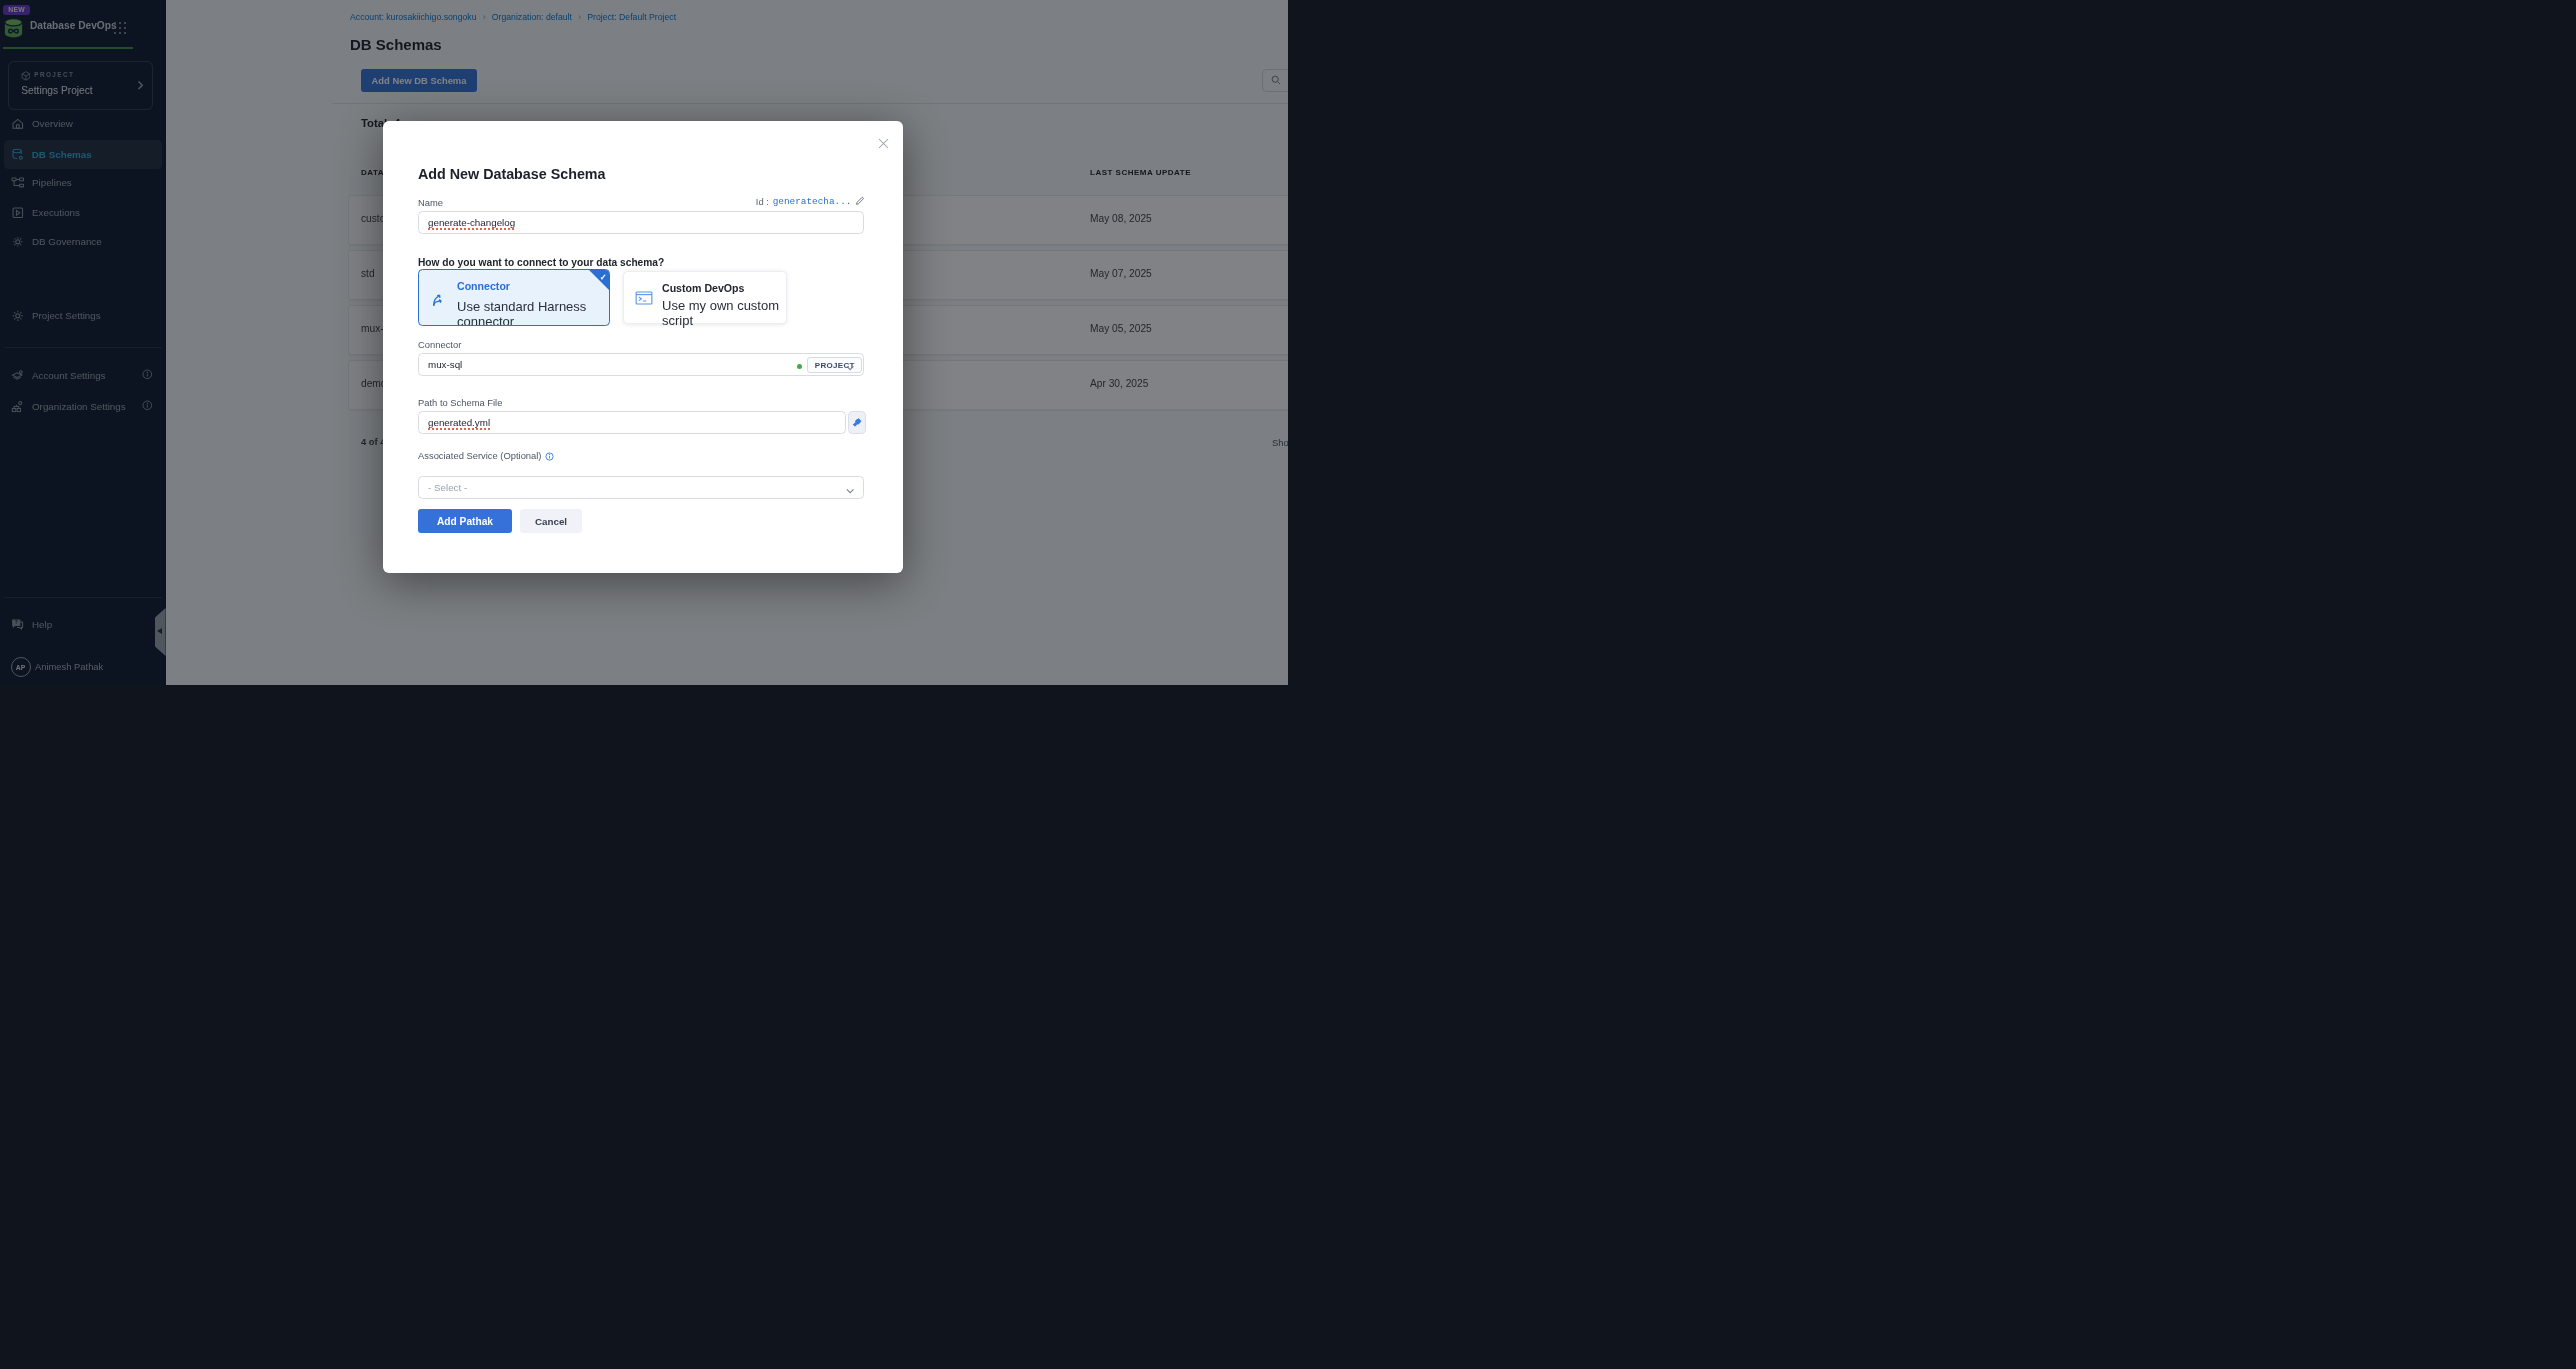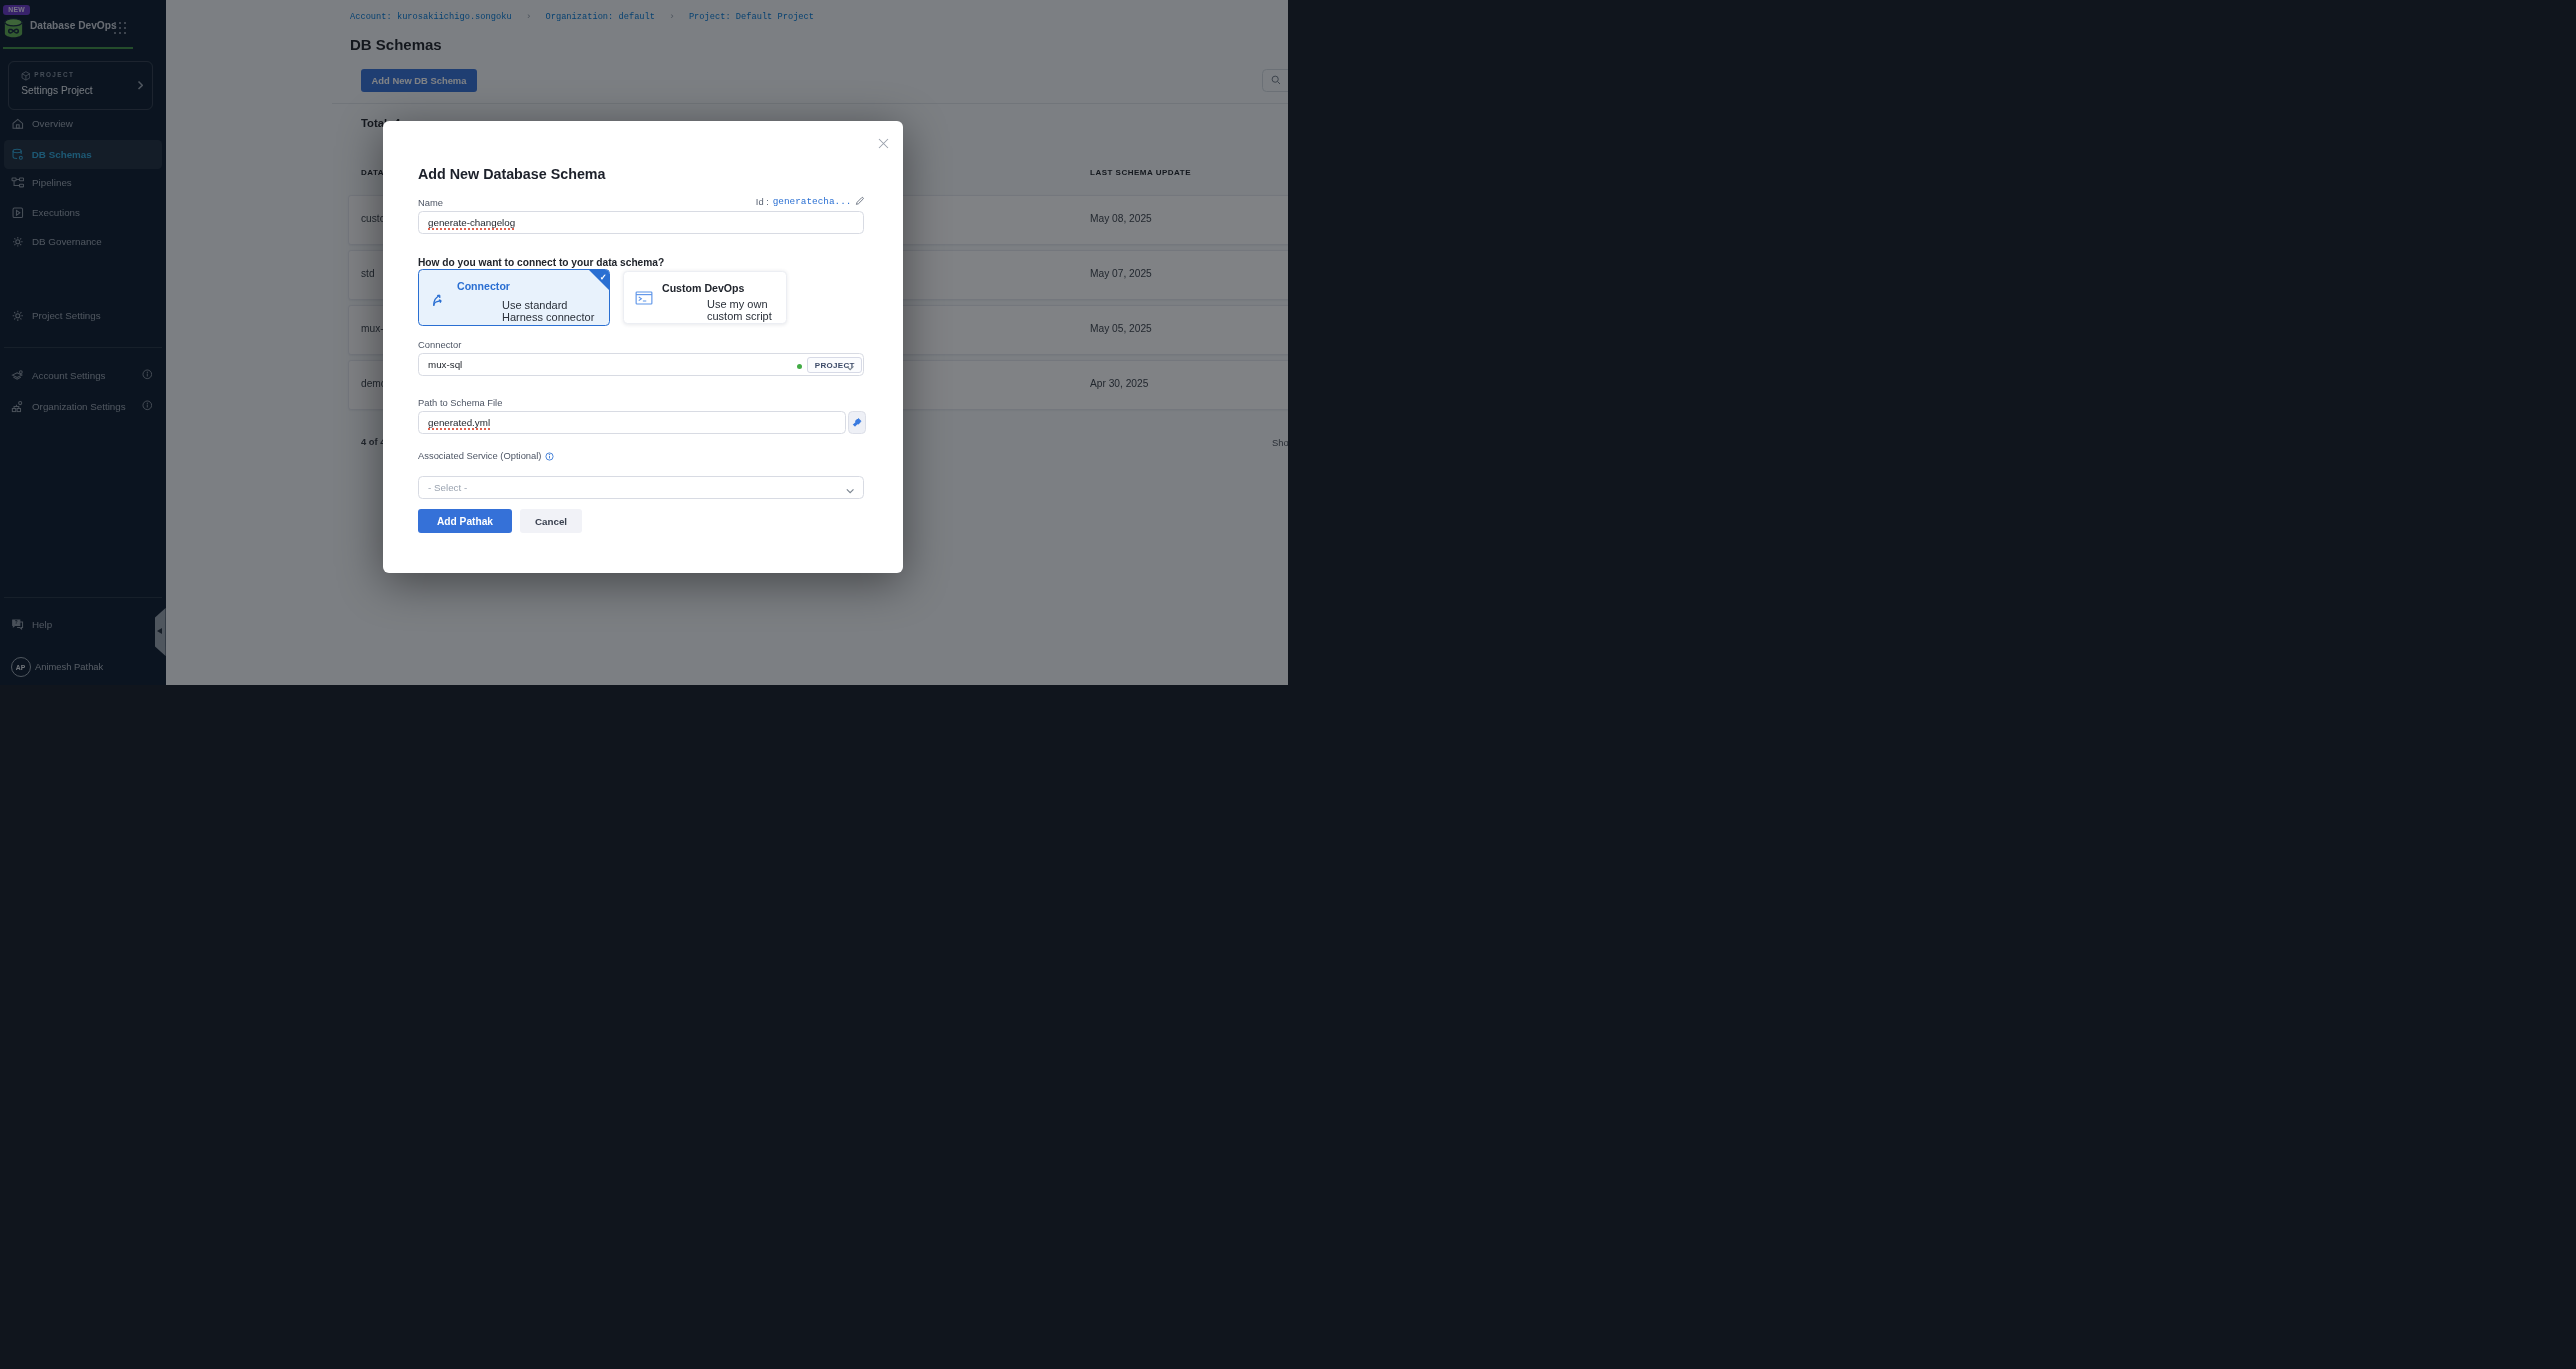--- a/index.html
+++ b/index.html
@@ -37,21 +37,21 @@
   .user-name{position:absolute;left:35px;top:661px;font-size:9.4px;color:#a8b0bb;}
   .collapse-handle{position:absolute;left:155px;top:608px;width:10.6px;height:48px;background:#99a3ae;
           clip-path:polygon(100% 0,0 20%,0 80%,100% 100%);cursor:pointer;}
   .collapse-handle i{position:absolute;left:2.3px;top:19.6px;width:0;height:0;
           border-top:3.8px solid transparent;border-bottom:3.8px solid transparent;border-right:5.3px solid #232e3c;}
 
   
   .main{position:absolute;left:166px;top:0;right:0;bottom:0;}
   .right-strip{position:absolute;left:1262px;top:0;width:26px;height:685px;
                border-left:0.8px solid #e2e6ec;background:#fafbfd;}
-  .breadcrumb{position:absolute;left:184px;top:12px;display:flex;gap:14px;font-size:8.7px;font-family:Liberation Mono, monospace;}
+  .breadcrumb{position:absolute;left:184px;top:12px;display:flex;gap:6px;font-size:8.7px;}
   .crumb{color:#0278d5;text-decoration:none;cursor:pointer;}
   .crumb-sep{color:#95a0ab;font-size:9.8px;line-height:1;}
   .page-title{position:absolute;left:184px;top:26px;font-size:15px;font-weight:bold;color:#1d2126;}
   .btn-primary{background:#3571d8;color:#fff;font-weight:bold;border:none;border-radius:3px;cursor:pointer;
                font-family:"Liberation Sans",sans-serif;}
   .add-btn{position:absolute;left:195px;top:69px;width:116px;height:23.4px;font-size:9.4px;}
   .search-box{position:absolute;left:1096px;top:69px;width:147px;height:23.4px;border:0.8px solid #d3d9e0;
               border-radius:4.5px;display:flex;align-items:center;padding:0 7.5px;gap:5.3px;box-sizing:border-box;}
   .search-box input{border:none;outline:none;background:transparent;font-size:9.4px;color:#333;width:106px;
               font-family:"Liberation Sans",sans-serif;}
@@ -92,21 +92,21 @@
   .opt-card{position:absolute;border-radius:4.5px;cursor:pointer;box-sizing:border-box;}
   .opt-card.selected{left:35px;top:148px;width:192px;height:57px;background:#e8f2fc;border:1.1px solid #2a6fd2;overflow:hidden;}
   .opt-card.plain{left:240px;top:150px;width:164px;height:53px;background:#fff;border:0.8px solid #eceef3;
                   box-shadow:0 0.8px 3.8px rgba(25,40,70,.10);}
   .opt-corner{position:absolute;right:0;top:0;width:0;height:0;border-top:20.4px solid #2a6fd2;border-left:20.4px solid transparent;}
   .opt-check{position:absolute;right:2.3px;top:1.5px;color:#fff;font-size:8.3px;font-weight:bold;}
   .opt-icon{position:absolute;left:10.6px;top:19.6px;}
   .opt-card.plain .opt-icon{top:17.3px;}
   .opt-title{position:absolute;left:38px;top:9.8px;font-size:10.6px;font-weight:bold;color:#22262e;}
   .opt-card.selected .opt-title{color:#2a6fd2;}
-  .opt-sub{position:absolute;left:38px;top:29px;font-size:11px;color:#2a3039;margin-left:45px;}
+  .opt-sub{position:absolute;left:38px;top:29px;font-size:13px;color:#2a3039;}
   .opt-card.plain .opt-sub{top:26px;}
   .select-like{cursor:pointer;}
   .chev-abs{position:absolute;right:9px;top:8.3px;}
   .scope-dot{position:absolute;left:378px;top:9.8px;width:5.3px;height:5.3px;border-radius:50%;background:#42ab45;}
   .scope-badge{position:absolute;left:388px;top:3.4px;height:16px;padding:0 6.8px;border:0.8px solid #d7dae6;
                border-radius:3px;background:#fbfcfe;font-size:8px;font-weight:bold;letter-spacing:0.3px;
                color:#3c4a68;display:flex;align-items:center;box-sizing:border-box;}
   .path-input{width:428px !important;}
   .pin-btn{position:absolute;left:465px;top:290px;width:18px;height:23.4px;border:0.8px solid #dcdfe8;border-radius:4.5px;
            background:#eef0f6;box-sizing:border-box;cursor:pointer;display:flex;align-items:center;justify-content:center;padding:0;}

